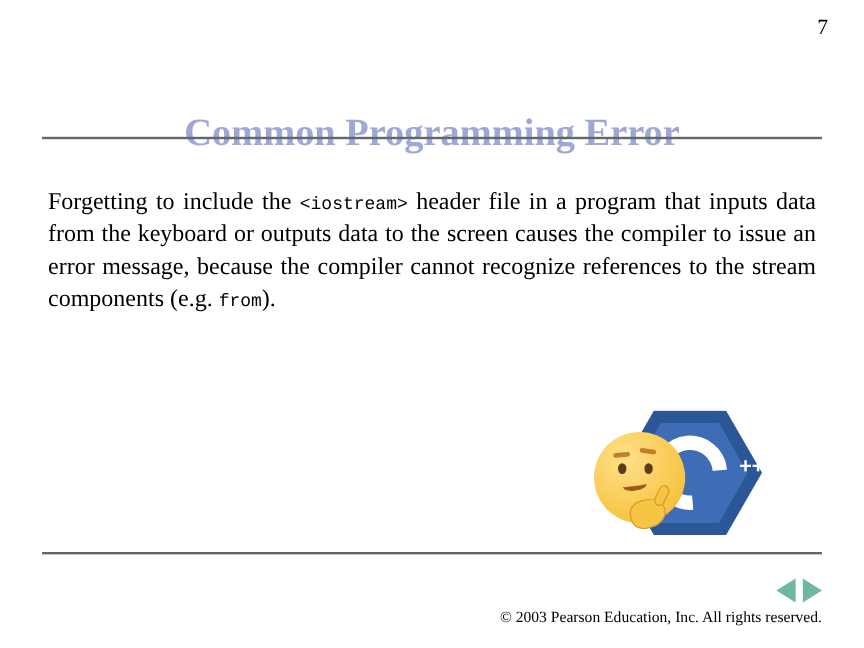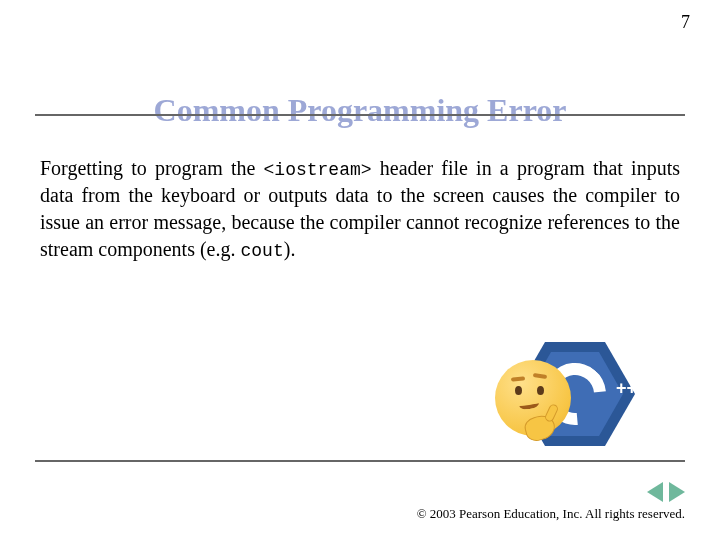--- a/index.html
+++ b/index.html
@@ -43,21 +43,21 @@
     top: 155px;
     left: 40px;
     width: 640px;
     font-size: 20px;
     line-height: 1.35;
     color: #000;
     text-align: justify;
   }
   .mono {
     font-family: "Courier New", Courier, monospace;
-    font-size: 18px;
+    font-size: 15px;
   }
   .footer-line {
     position: absolute;
     bottom: 78px;
     left: 35px;
     width: 650px;
     height: 2px;
     background: #666;
   }
   .copyright {
@@ -206,21 +206,21 @@
 </style>
 </head>
 <body>
 
 <div class="page-number">7</div>
 
 <div class="title">Common Programming Error</div>
 <div class="title-underline"></div>
 
 <div class="body-text">
-  <span>Forgetting to program the </span><span class="mono">&lt;iostream&gt;</span><span> header file in a program that inputs data from the keyboard or outputs data to the screen causes the compiler to issue an error message, because the compiler cannot recognize references to the stream components (e.g. </span><span class="mono">cout</span><span>).</span>
+  <span>Forgetting to include the </span><span class="mono">&lt;iostream&gt;</span><span> header file in a program that inputs data from the keyboard or outputs data to the screen causes the compiler to issue an error message, because the compiler cannot recognize references to the stream components (e.g. </span><span class="mono">from</span><span>).</span>
 </div>
 
 <div class="cpp-emoji-container">
   <div class="hexagon">
     <div class="hex-bg"></div>
     <div class="hex-inner"></div>
     <div class="c-letter"></div>
     <div class="plus-plus">++</div>
   </div>
   <div class="thinking-face">

